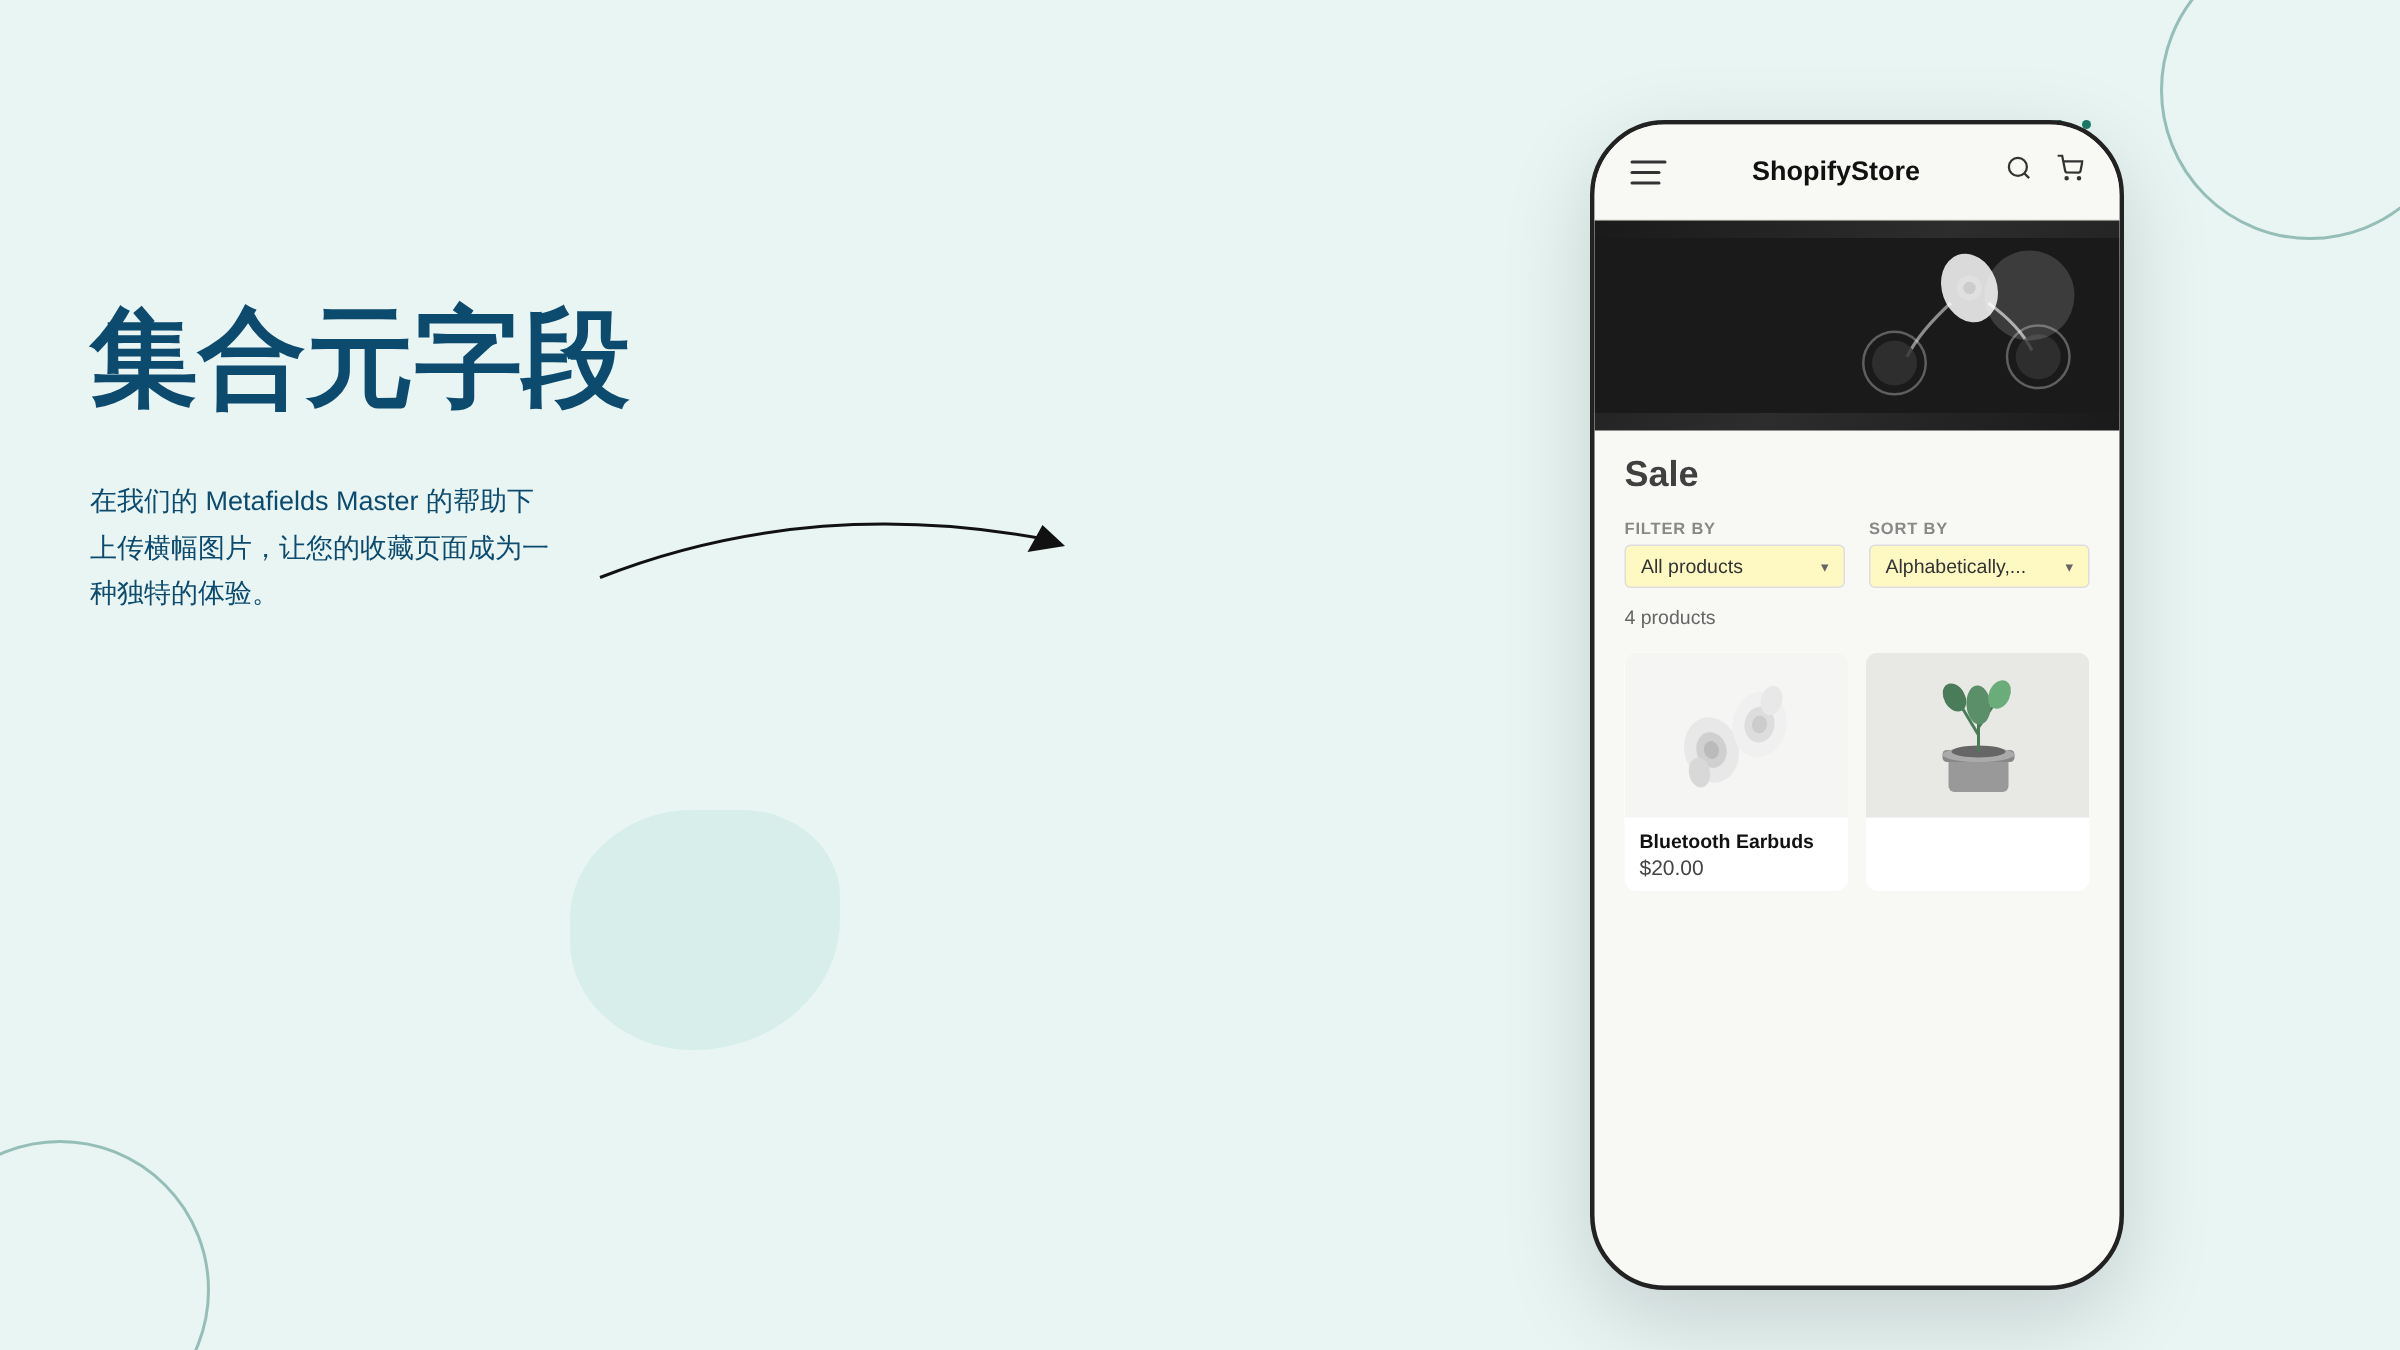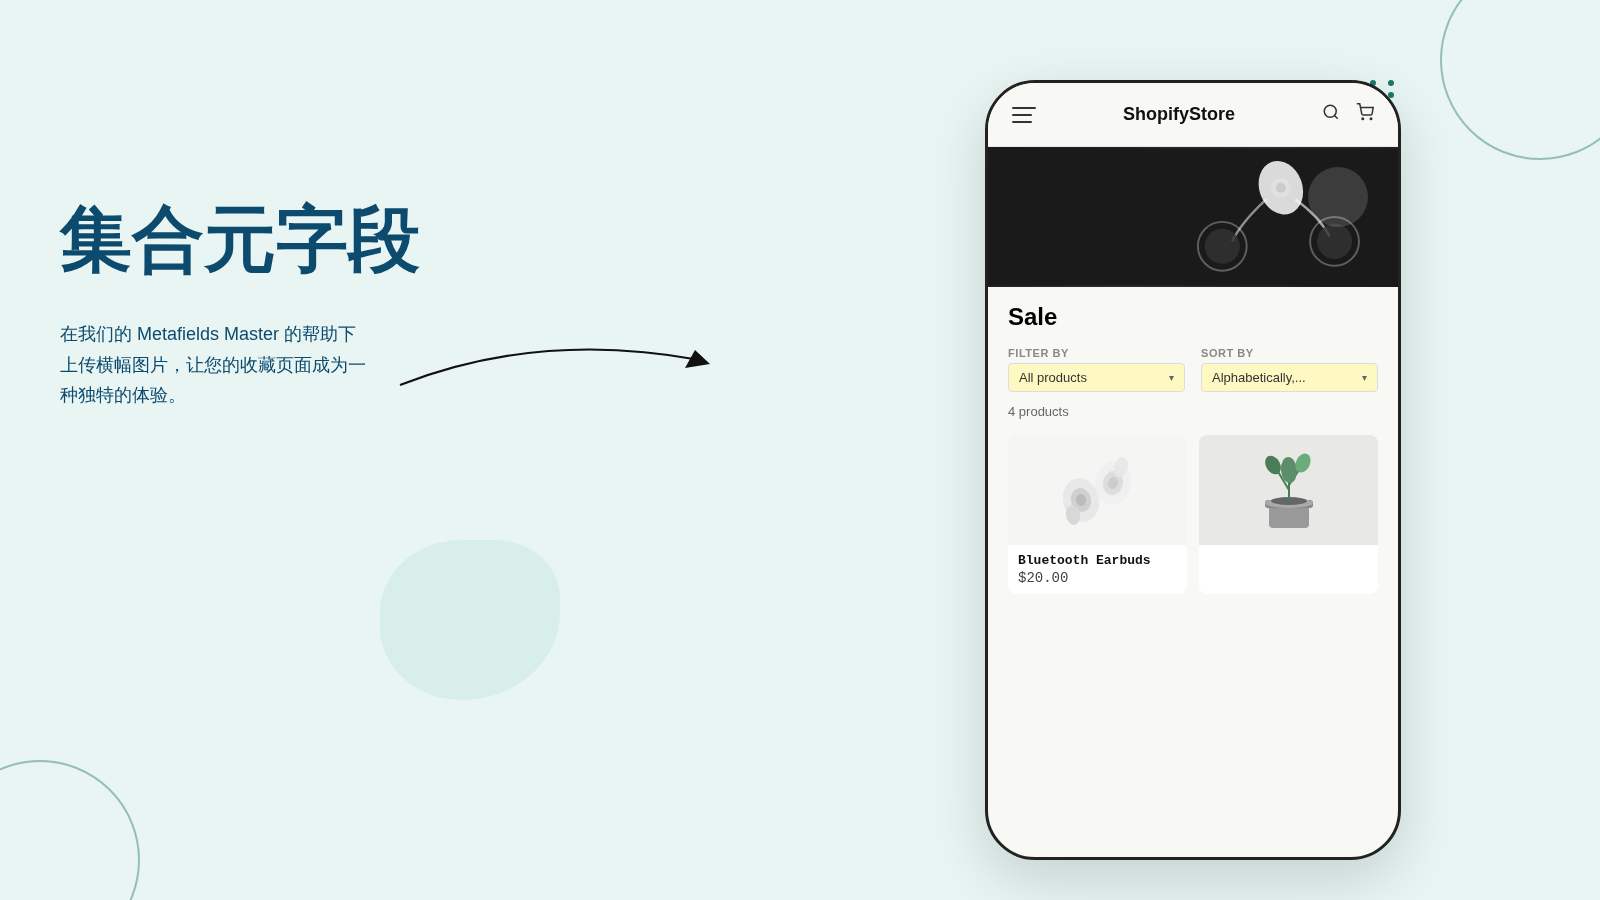--- a/index.html
+++ b/index.html
@@ -99,23 +99,23 @@
     }
 
     .arrow-container svg {
       width: 100%;
       height: 100%;
     }
 
     
     .phone-container {
       position: absolute;
-      right: 199px;
+      right: 184px;
       top: 80px;
-      width: 416px;
+      width: 356px;
       height: 780px;
     }
 
     .phone-frame {
       width: 100%;
       height: 100%;
       background: #f8f8f5;
       border-radius: 50px;
       border: 3px solid #222;
       overflow: hidden;
@@ -203,21 +203,21 @@
     
     .product-content {
       padding: 16px 20px;
       flex: 1;
       overflow: hidden;
     }
 
     .collection-title {
       font-size: 24px;
       font-weight: 700;
-      color: #000000;
+      color: #404040;
       margin-bottom: 16px;
     }
 
     .filter-sort-row {
       display: flex;
       gap: 16px;
       margin-bottom: 12px;
     }
 
     .filter-group, .sort-group {
@@ -295,21 +295,20 @@
     }
 
     
     .plant-visual {
       width: 80px;
       height: 90px;
     }
 
     .product-info {
       padding: 8px 10px;
-      font-family: Liberation Mono, monospace;
     }
 
     .product-name {
       font-size: 13px;
       font-weight: 600;
       color: #111;
       margin-bottom: 2px;
     }
 
     .product-price {

